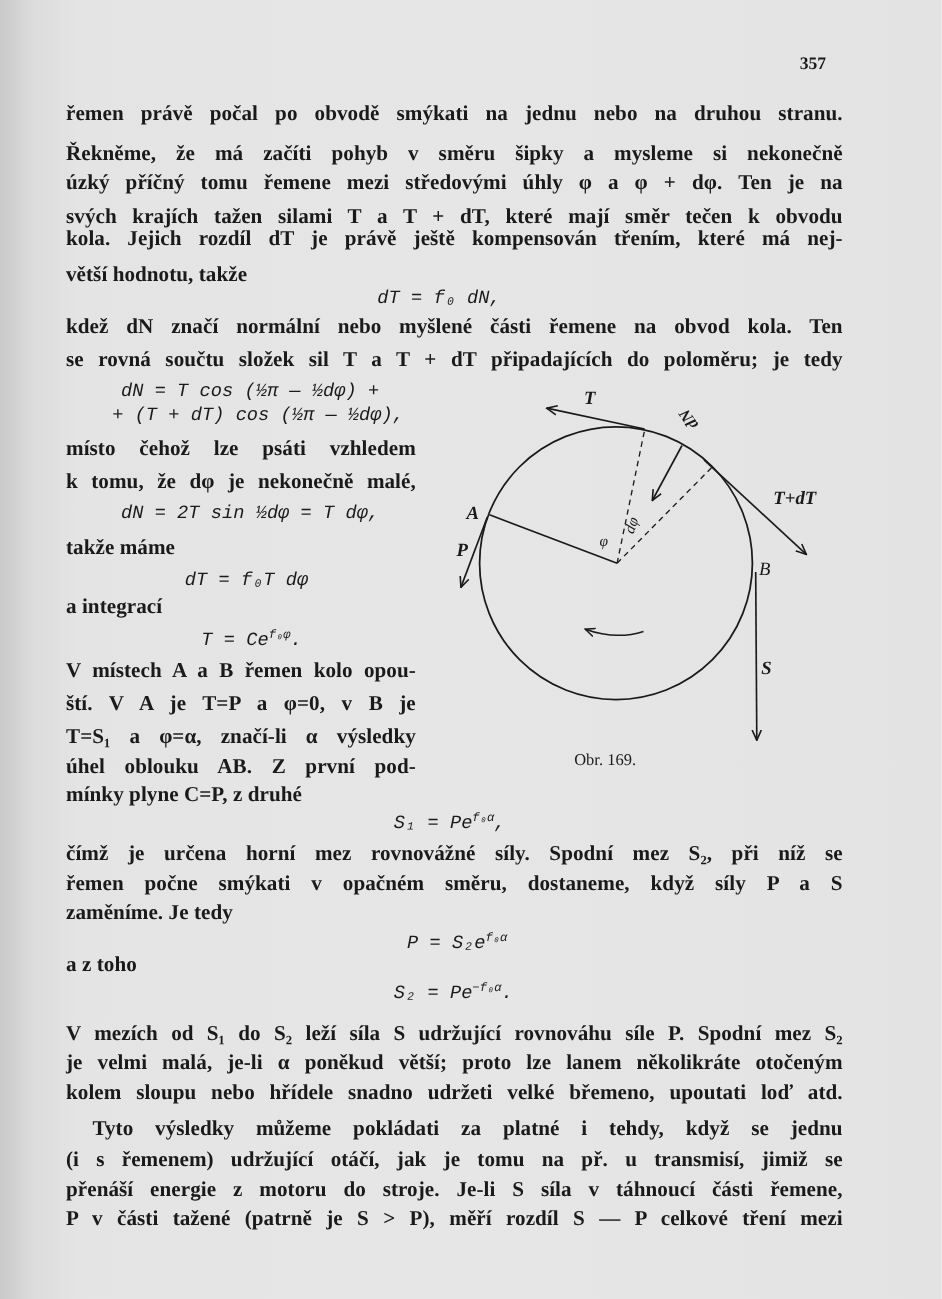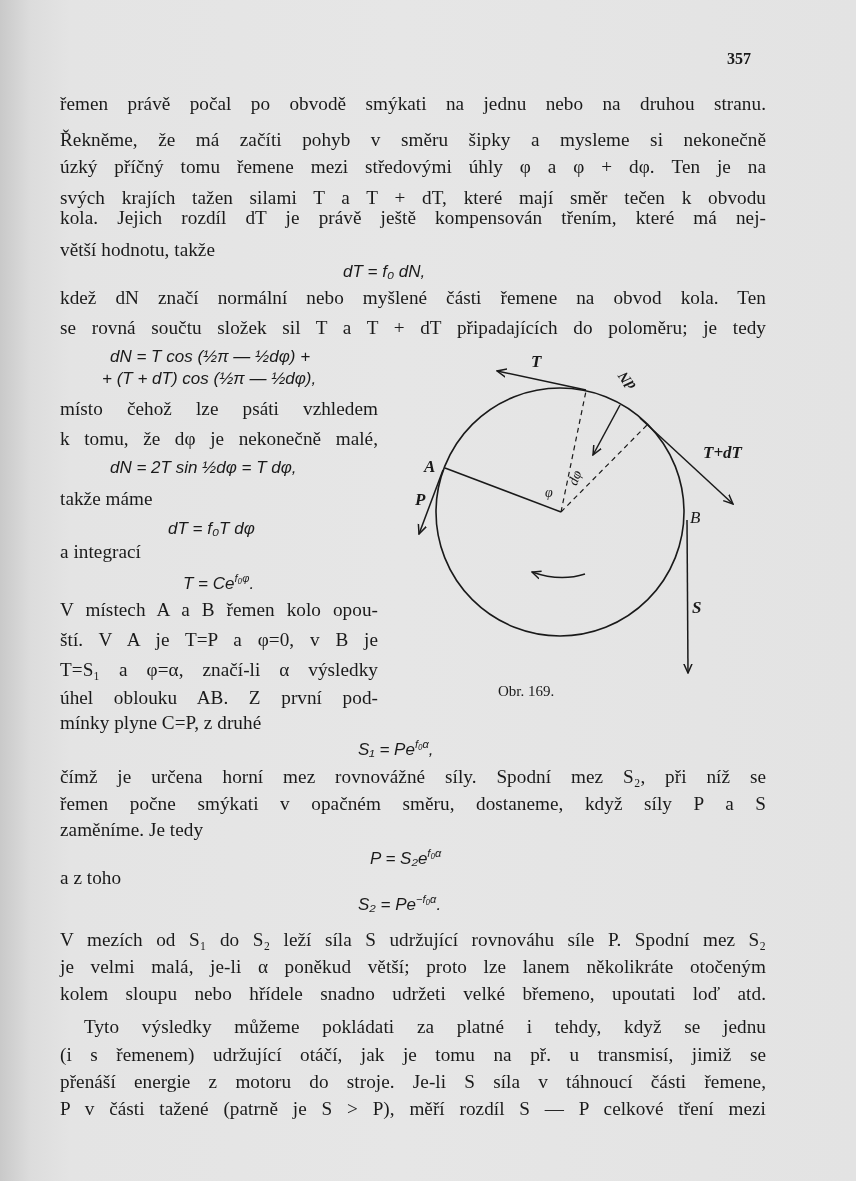--- a/index.html
+++ b/index.html
@@ -11,35 +11,36 @@
   }
   .page-number {
     position: absolute; left: 727px; top: 50px;
     font-family: "Liberation Serif", serif; font-weight: bold; font-size: 16px;
   }
   .line {
     position: absolute; left: 60px; width: 706px;
     font-family: "Liberation Serif", serif; font-size: 19.2px; line-height: 24px;
     white-space: nowrap; text-align: justify; text-align-last: justify;
     letter-spacing: 0.05px;
+    font-weight: bold;
   }
   .line.last { text-align-last: left; }
   .line.indent { padding-left: 24px; width: 682px; }
   .narrow { width: 318px; }
   .eq {
-    position: absolute; font-family: Liberation Sans, sans-serif; font-size: 17px;
+    position: absolute; font-family: Liberation Mono, monospace; font-size: 17px;
     line-height: 22px; white-space: nowrap; font-style: italic;
   }
   .eq sup { font-size: 11px; }
   .fig { position: absolute; left: 0; top: 0; }
   .fig-label {
     position: absolute; font-family: "Liberation Serif", serif; font-style: italic; font-weight: bold; font-size: 17px;
   }
   .caption {
-    position: absolute; left: 498px; top: 683px; font-family: "Liberation Serif", serif; font-size: 15px;
+    position: absolute; left: 522px; top: 683px; font-family: "Liberation Serif", serif; font-size: 15px;
   }
 </style>
 </head>
 <body>
 
 <div class="page-number">357</div>
 
 <div class="line" style="top:92px">řemen právě počal po obvodě smýkati na jednu nebo na druhou stranu.</div>
 <div class="line" style="top:128px">Řekněme, že má začíti pohyb v směru šipky a mysleme si nekonečně</div>
 <div class="line" style="top:155px">úzký příčný tomu řemene mezi středovými úhly φ a φ + dφ. Ten je na</div>

